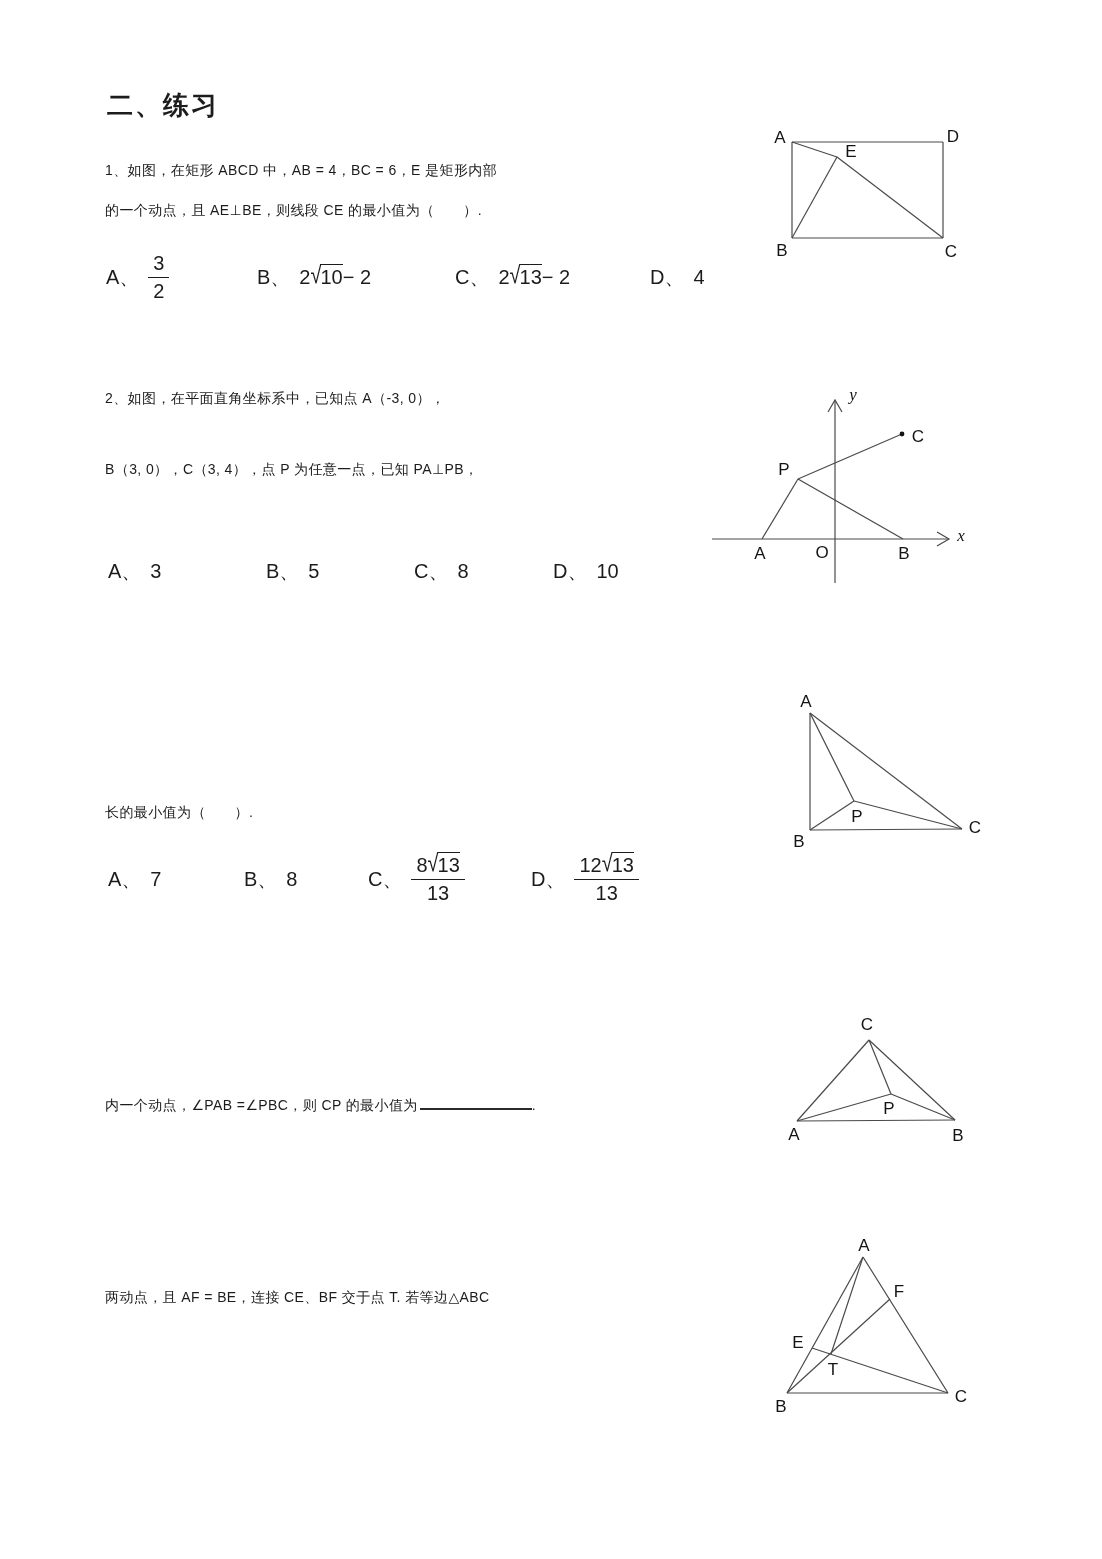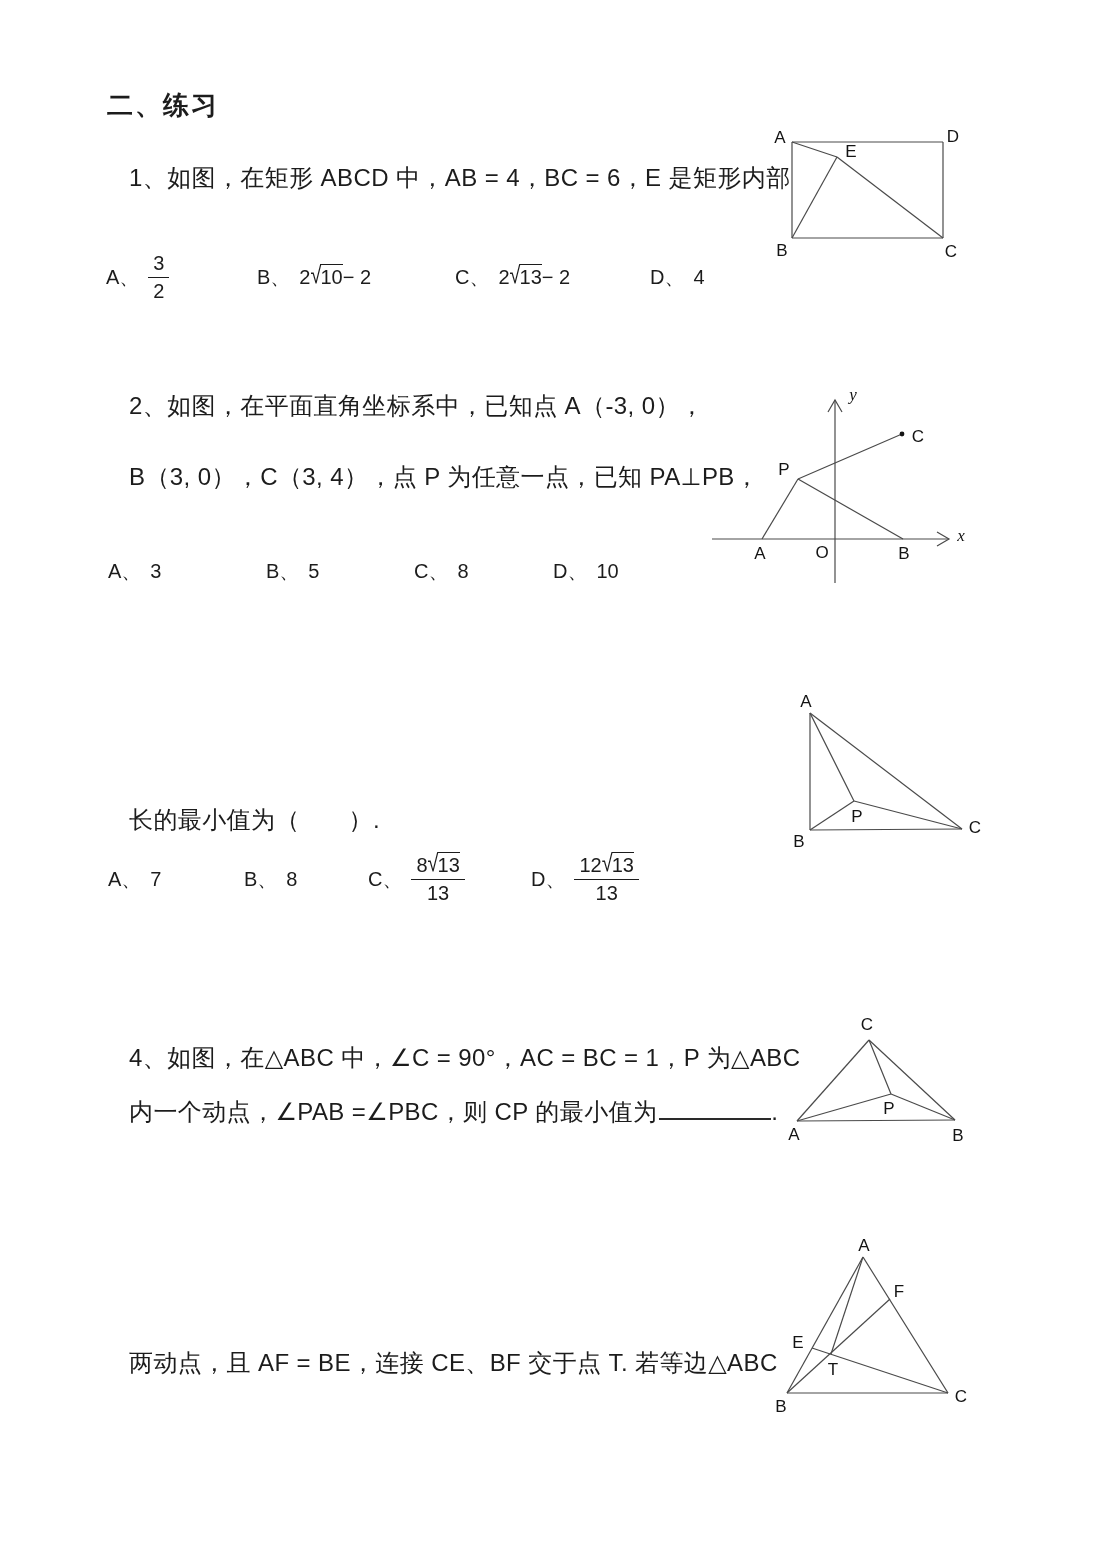--- a/index.html
+++ b/index.html
@@ -6,22 +6,22 @@
   .page {
     position:relative; width:1102px; height:1559px; margin:0 auto;
     background:#ffffff; overflow:hidden;
     font-family:"Liberation Sans","DejaVu Sans",sans-serif; color:#1c1c1c;
   }
   .title {
     position:absolute; left:107px; top:88px; margin:0;
     font-size:26px; font-weight:bold; letter-spacing:2px;
   }
   .line {
-    position:absolute; left:105px; font-size:24px;
-    white-space:nowrap; letter-spacing:0.4px;margin-left:24px;
+    position:absolute; left:105px; font-size:14px;
+    white-space:nowrap; letter-spacing:0.4px;
   }
   .opt-row { position:absolute; }
   .opt { position:absolute; top:0; height:100%; display:flex; align-items:center; font-size:20px; white-space:nowrap; }
   .olabel { margin-right:9px; }
   .frac { display:inline-flex; flex-direction:column; align-items:center; line-height:1.15; }
   .frac .num { border-bottom:1.5px solid #1c1c1c; padding:0 5px 2px; }
   .frac .den { padding-top:2px; }
   .expr .rsign { display:inline-block; transform:scaleY(1.22); transform-origin:bottom; margin-right:-1px; }
   .expr .rad { border-top:1.5px solid #1c1c1c; padding-top:1px; }
   .blank { display:inline-block; border-bottom:2px solid #2a2a2a; height:1em; vertical-align:baseline; margin-left:2px; }
@@ -40,20 +40,21 @@
   .fig circle { fill:#141414; }
 </style>
 </head>
 <body>
 
 <div class="page">
 
   <h1 class="title">二、练习</h1>
 
   <div class="line" style="top:162px">1、如图，在矩形 ABCD 中，AB = 4，BC = 6，E 是矩形内部</div>
+  <div class="line" style="top:202px">的一个动点，且 AE⊥BE，则线段 CE 的最小值为（　　）.</div>
 
   <div class="opt-row" style="left:106px; top:242px; width:640px; height:70px">
     <div class="opt" style="left:0">
       <span class="olabel">A、</span>
       <span class="frac">
         <span class="num">3</span>
         <span class="den">2</span>
       </span>
     </div>
     <div class="opt" style="left:151px">
@@ -166,39 +167,38 @@
       <line x1="50" y1="33" x2="94" y2="121"></line>
       <line x1="50" y1="150" x2="94" y2="121"></line>
       <line x1="94" y1="121" x2="202" y2="149"></line>
     </g>
     <text x="46" y="21" dy="0.35em">A</text>
     <text x="39" y="161" dy="0.35em">B</text>
     <text x="215" y="147" dy="0.35em">C</text>
     <text x="97" y="136" dy="0.35em">P</text>
   </svg>
 
-  <div class="line" style="top:1042px">4、如图，在△ABC 中，∠C = 90°，AC = BC = 1，P 为△ABC</div>
   <div class="line" style="top:1094px"><span>内一个动点，∠PAB =∠PBC，则 CP 的最小值为</span><span class="blank w1"></span><span>.</span></div>
 
   <svg class="fig" style="left:770px; top:1010px" width="230" height="140" viewBox="0 0 230 140">
     <g>
       <line x1="99" y1="30" x2="27" y2="111"></line>
       <line x1="27" y1="111" x2="185" y2="110"></line>
       <line x1="185" y1="110" x2="99" y2="30"></line>
       <line x1="99" y1="30" x2="121" y2="84"></line>
       <line x1="27" y1="111" x2="121" y2="84"></line>
       <line x1="121" y1="84" x2="185" y2="110"></line>
     </g>
     <text x="97" y="14" dy="0.35em">C</text>
     <text x="24" y="124" dy="0.35em">A</text>
     <text x="188" y="125" dy="0.35em">B</text>
     <text x="119" y="98" dy="0.35em">P</text>
   </svg>
 
-  <div class="line" style="top:1347px">两动点，且 AF = BE，连接 CE、BF 交于点 T. 若等边△ABC</div>
+  <div class="line" style="top:1289px">两动点，且 AF = BE，连接 CE、BF 交于点 T. 若等边△ABC</div>
 
   <svg class="fig" style="left:760px; top:1230px" width="250" height="200" viewBox="0 0 250 200">
     <g>
       <line x1="103" y1="27" x2="27" y2="163"></line>
       <line x1="27" y1="163" x2="188" y2="163"></line>
       <line x1="188" y1="163" x2="103" y2="27"></line>
       <line x1="52" y1="118" x2="188" y2="163"></line>
       <line x1="27" y1="163" x2="130" y2="69"></line>
       <line x1="103" y1="27" x2="71" y2="124"></line>
     </g>

